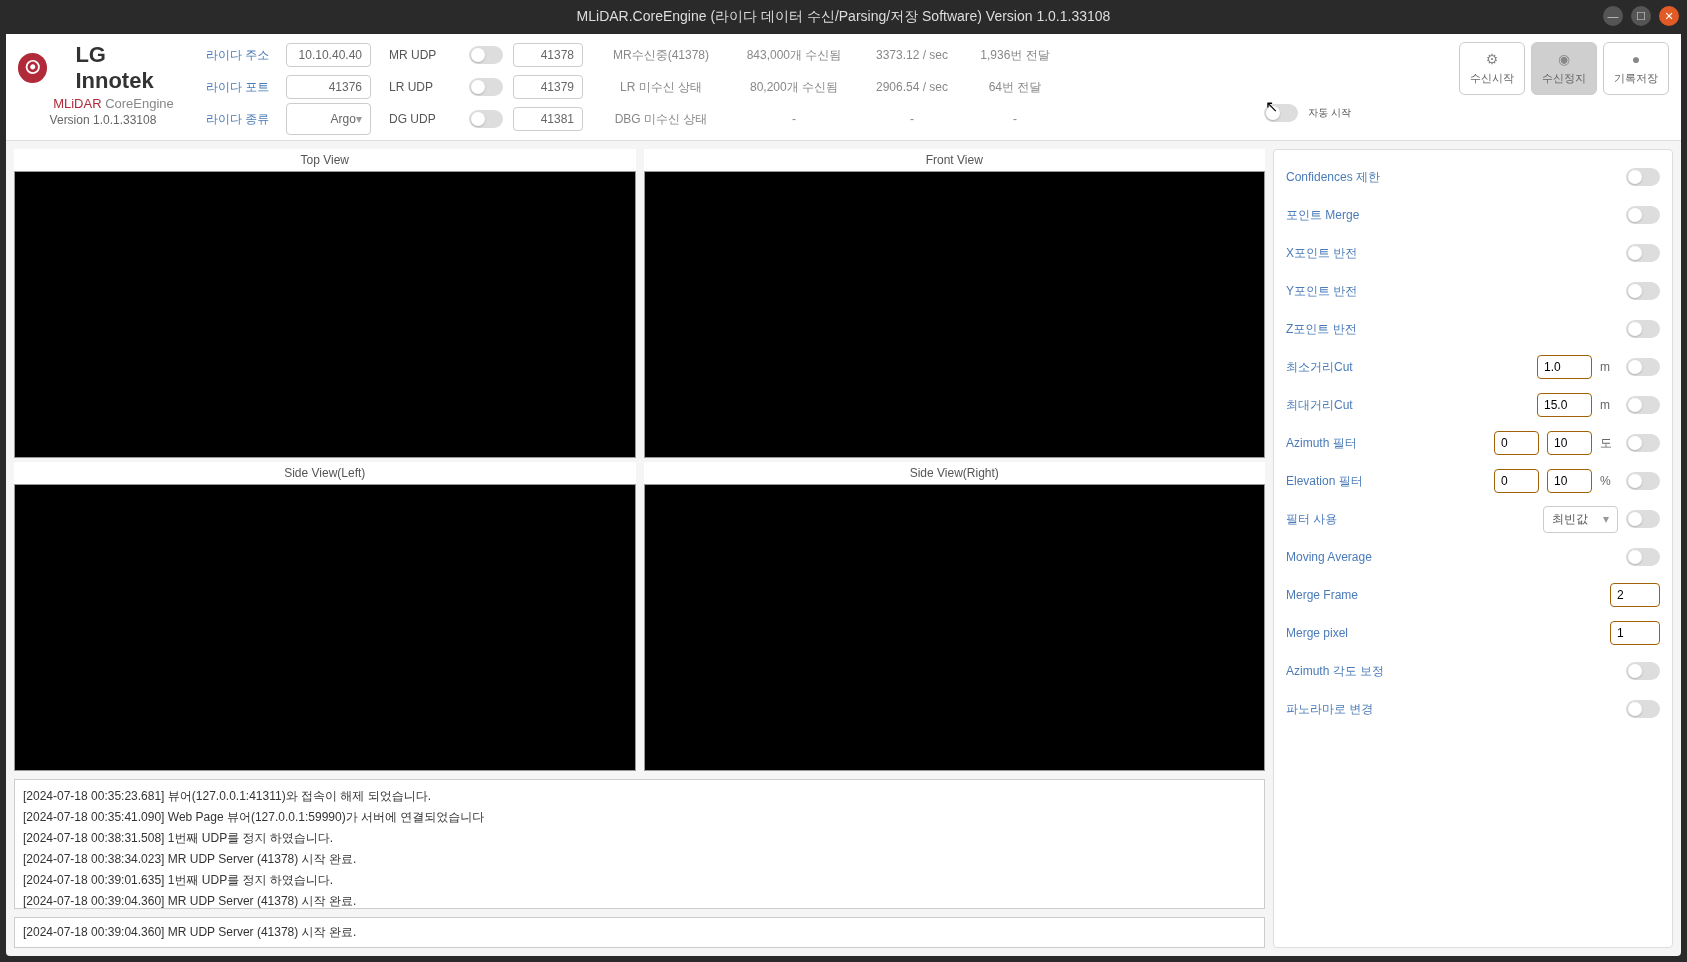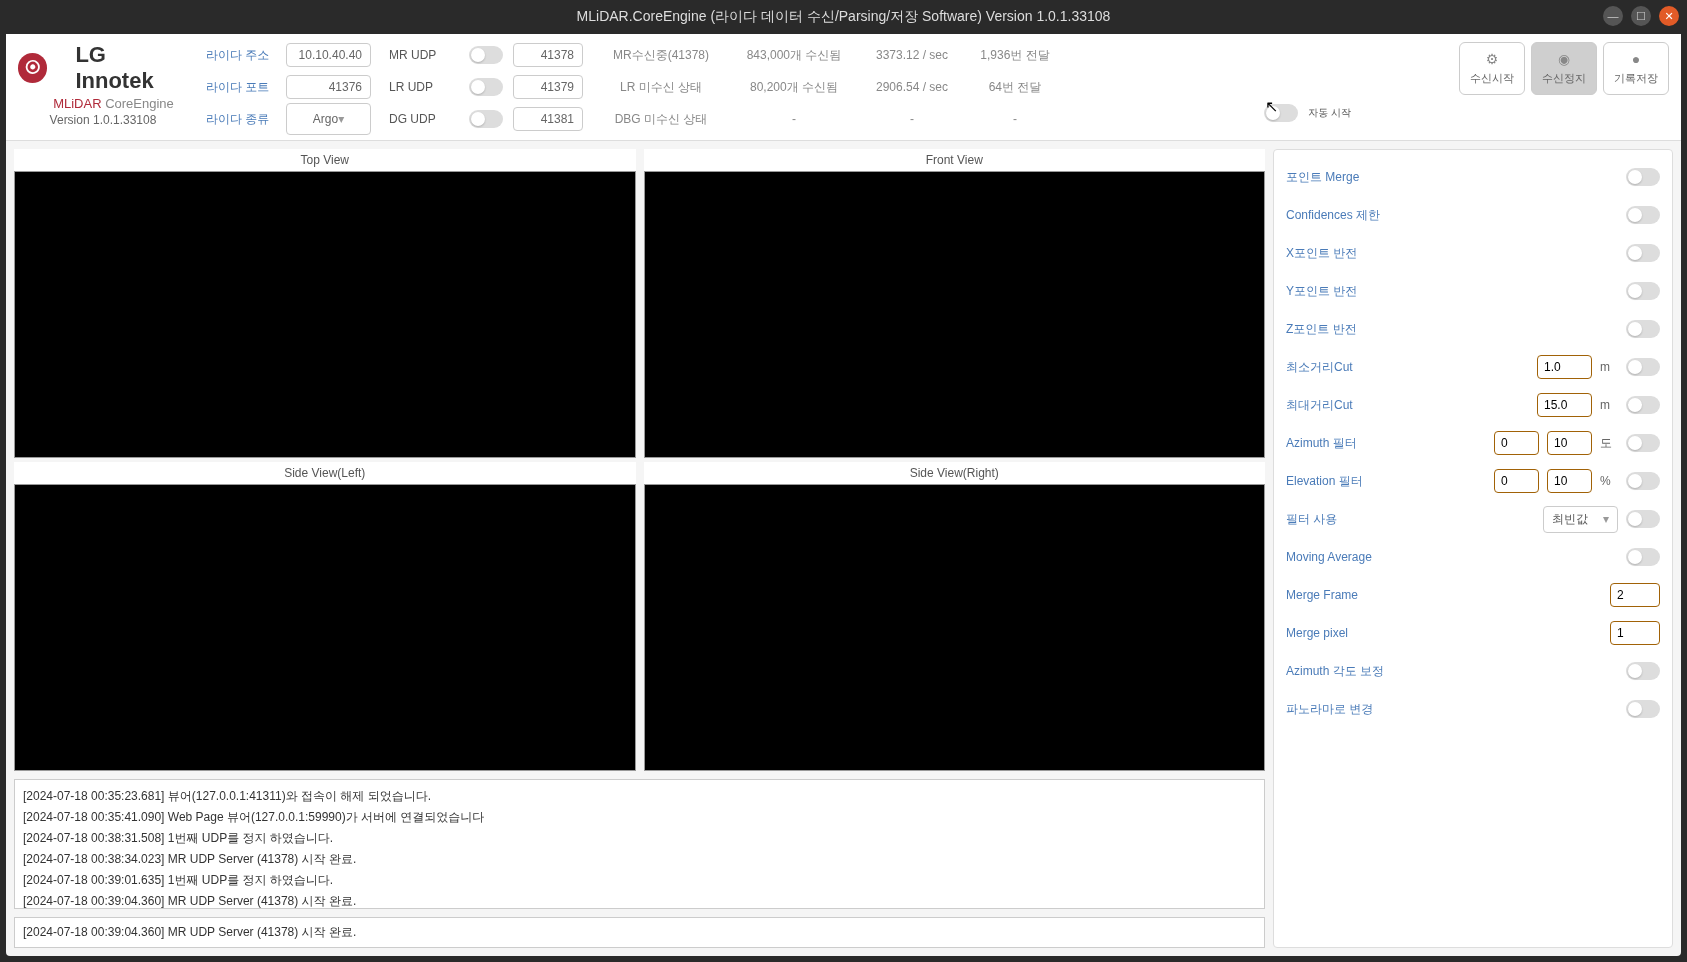--- a/index.html
+++ b/index.html
@@ -17,21 +17,21 @@
 .lg-circle { width: 30px; height: 30px; border-radius: 50%; background: #b02a3a; display: flex; align-items: center; justify-content: center; color: #fff; font-size: 16px; font-weight: bold; }
 .lg-text { font-size: 22px; font-weight: 700; color: #333; margin-left: 22px; }
 .sub-brand { font-size: 13px; color: #888; margin-top: 2px; padding-left: 21px; }
 .sub-brand .ml { color: #b02a3a; font-weight: 500; }
 .version { font-size: 12px; color: #666; margin-top: 2px; }
 .field-col { display: flex; flex-direction: column; gap: 6px; }
 .field-row { display: flex; align-items: center; gap: 10px; height: 26px; }
 .field-label { font-size: 12px; color: #4a7bb8; width: 70px; }
 .field-label.dark { color: #555; }
 .input { border: 1px solid #ccc; border-radius: 4px; padding: 4px 8px; font-size: 12px; text-align: right; width: 85px; background: #fff; color: #666; }
-.select { border: 1px solid #ccc; border-radius: 4px; padding: 8px 8px; font-size: 12px; width: 85px; background: #fff; color: #666; display: flex; justify-content: center; align-items: center; }
+.select { border: 1px solid #ccc; border-radius: 4px; padding: 8px 8px; font-size: 12px; width: 85px; background: #fff; color: #666; display: flex; justify-content: flex-end; align-items: center; }
 .select::after { content: "▾"; color: #999; }
 .toggle-sm { width: 34px; height: 18px; background: #ddd; border-radius: 9px; position: relative; cursor: pointer; }
 .toggle-sm::after { content: ""; position: absolute; width: 14px; height: 14px; background: #fff; border-radius: 50%; top: 2px; left: 2px; box-shadow: 0 1px 2px rgba(0,0,0,0.2); }
 .stat-col { display: flex; flex-direction: column; gap: 6px; align-items: flex-end; }
 .stat-row { font-size: 12px; color: #888; height: 26px; display: flex; align-items: center; }
 .action-btns { margin-left: auto; display: flex; gap: 6px; }
 .action-btn { border: 1px solid #ccc; border-radius: 6px; padding: 8px 10px; display: flex; flex-direction: column; align-items: center; gap: 4px; font-size: 11px; color: #666; background: #fff; cursor: pointer; min-width: 56px; }
 .action-btn.active { background: #cfcfcf; }
 .action-btn .ico { font-size: 14px; color: #888; }
 .content { flex: 1; display: flex; gap: 8px; padding: 8px; overflow: hidden; }
@@ -183,25 +183,25 @@
           <div class="log-line">[2024-07-18 00:38:31.508] 1번째 UDP를 정지 하였습니다.</div>
           <div class="log-line">[2024-07-18 00:38:34.023] MR UDP Server (41378)  시작 완료.</div>
           <div class="log-line">[2024-07-18 00:39:01.635] 1번째 UDP를 정지 하였습니다.</div>
           <div class="log-line">[2024-07-18 00:39:04.360] MR UDP Server (41378)  시작 완료.</div>
         </div>
       <div class="status-bar">[2024-07-18 00:39:04.360] MR UDP Server (41378)  시작 완료.</div>
     </div>
 
     <div class="side-panel">
       <div class="opt-row">
+          <span class="opt-label">Confidences 제한</span>
+          <div class="toggle-sm"></div>
+        </div>
+      <div class="opt-row">
           <span class="opt-label">포인트 Merge</span>
-          <div class="toggle-sm"></div>
-        </div>
-      <div class="opt-row">
-          <span class="opt-label">Confidences 제한</span>
           <div class="toggle-sm"></div>
         </div>
       <div class="opt-row">
           <span class="opt-label">X포인트 반전</span>
           <div class="toggle-sm"></div>
         </div>
       <div class="opt-row">
           <span class="opt-label">Y포인트 반전</span>
           <div class="toggle-sm"></div>
         </div>

